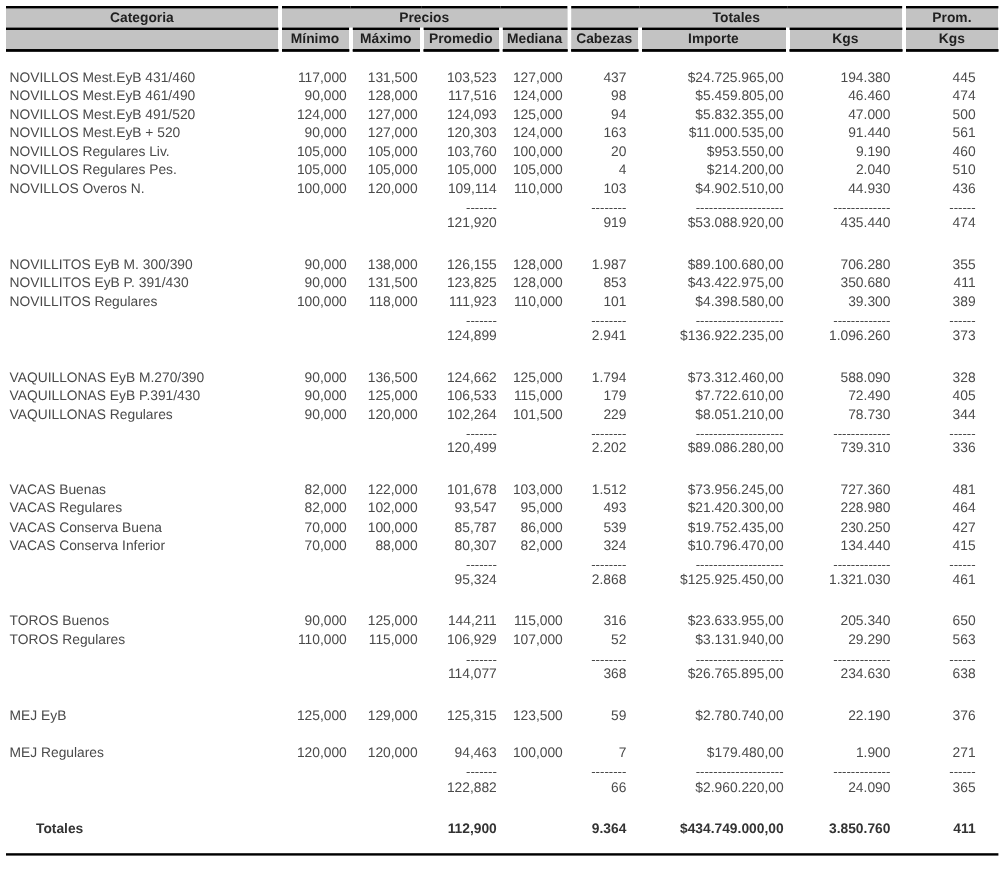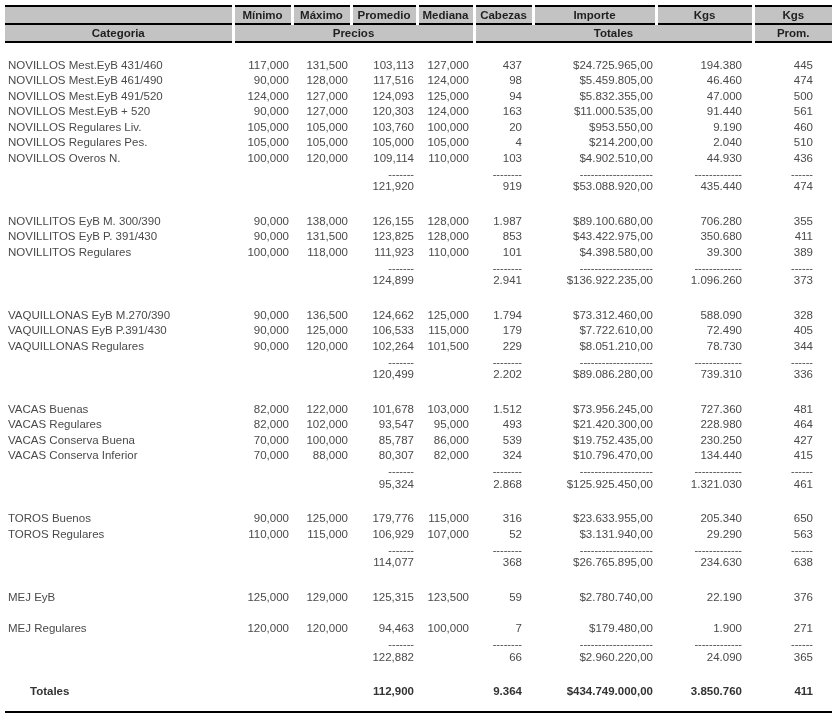--- a/index.html
+++ b/index.html
@@ -54,54 +54,54 @@
         <col class="c3">
         <col class="c4">
         <col class="c5">
       <col class="c6">
         <col class="c7">
         <col class="c8">
         <col class="c9">
     </colgroup>
     <thead>
       <tr>
+        <th>Categoria</th>
+        <th class="gap" colspan="4">Precios</th>
+        <th class="gap" colspan="3">Totales</th>
+        <th class="gap">Prom.</th>
+      </tr>
+      <tr>
         <th></th>
         <th class="gap">Mínimo</th>
         <th class="gap">Máximo</th>
         <th class="gap">Promedio</th>
         <th class="gap">Mediana</th>
         <th class="gap">Cabezas</th>
         <th class="gap">Importe</th>
         <th class="gap">Kgs</th>
         <th class="gap">Kgs</th>
       </tr>
-      <tr>
-        <th>Categoria</th>
-        <th class="gap" colspan="4">Precios</th>
-        <th class="gap" colspan="3">Totales</th>
-        <th class="gap">Prom.</th>
-      </tr>
     </thead>
     <tbody>
         <tr class="spacer-top">
           <td class="cat"></td>
           <td class="c-min"></td>
           <td class="c-max"></td>
           <td class="c-prom"></td>
           <td class="c-med"></td>
           <td class="c-cab"></td>
           <td class="c-imp"></td>
           <td class="c-kgs"></td>
           <td class="c-pk"></td>
         </tr>
         <tr class="data-row">
           <td class="cat">NOVILLOS Mest.EyB 431/460</td>
           <td class="c-min">117,000</td>
           <td class="c-max">131,500</td>
-          <td class="c-prom">103,113</td>
+          <td class="c-prom">103,523</td>
           <td class="c-med">127,000</td>
           <td class="c-cab">437</td>
           <td class="c-imp">$24.725.965,00</td>
           <td class="c-kgs">194.380</td>
           <td class="c-pk">445</td>
         </tr>
         <tr class="data-row">
           <td class="cat">NOVILLOS Mest.EyB 461/490</td>
           <td class="c-min">90,000</td>
           <td class="c-max">128,000</td>
@@ -406,21 +406,21 @@
           <td class="c-med"></td>
           <td class="c-cab"></td>
           <td class="c-imp"></td>
           <td class="c-kgs"></td>
           <td class="c-pk"></td>
         </tr>
         <tr class="data-row">
           <td class="cat">TOROS Buenos</td>
           <td class="c-min">90,000</td>
           <td class="c-max">125,000</td>
-          <td class="c-prom">179,776</td>
+          <td class="c-prom">144,211</td>
           <td class="c-med">115,000</td>
           <td class="c-cab">316</td>
           <td class="c-imp">$23.633.955,00</td>
           <td class="c-kgs">205.340</td>
           <td class="c-pk">650</td>
         </tr>
         <tr class="data-row">
           <td class="cat">TOROS Regulares</td>
           <td class="c-min">110,000</td>
           <td class="c-max">115,000</td>

